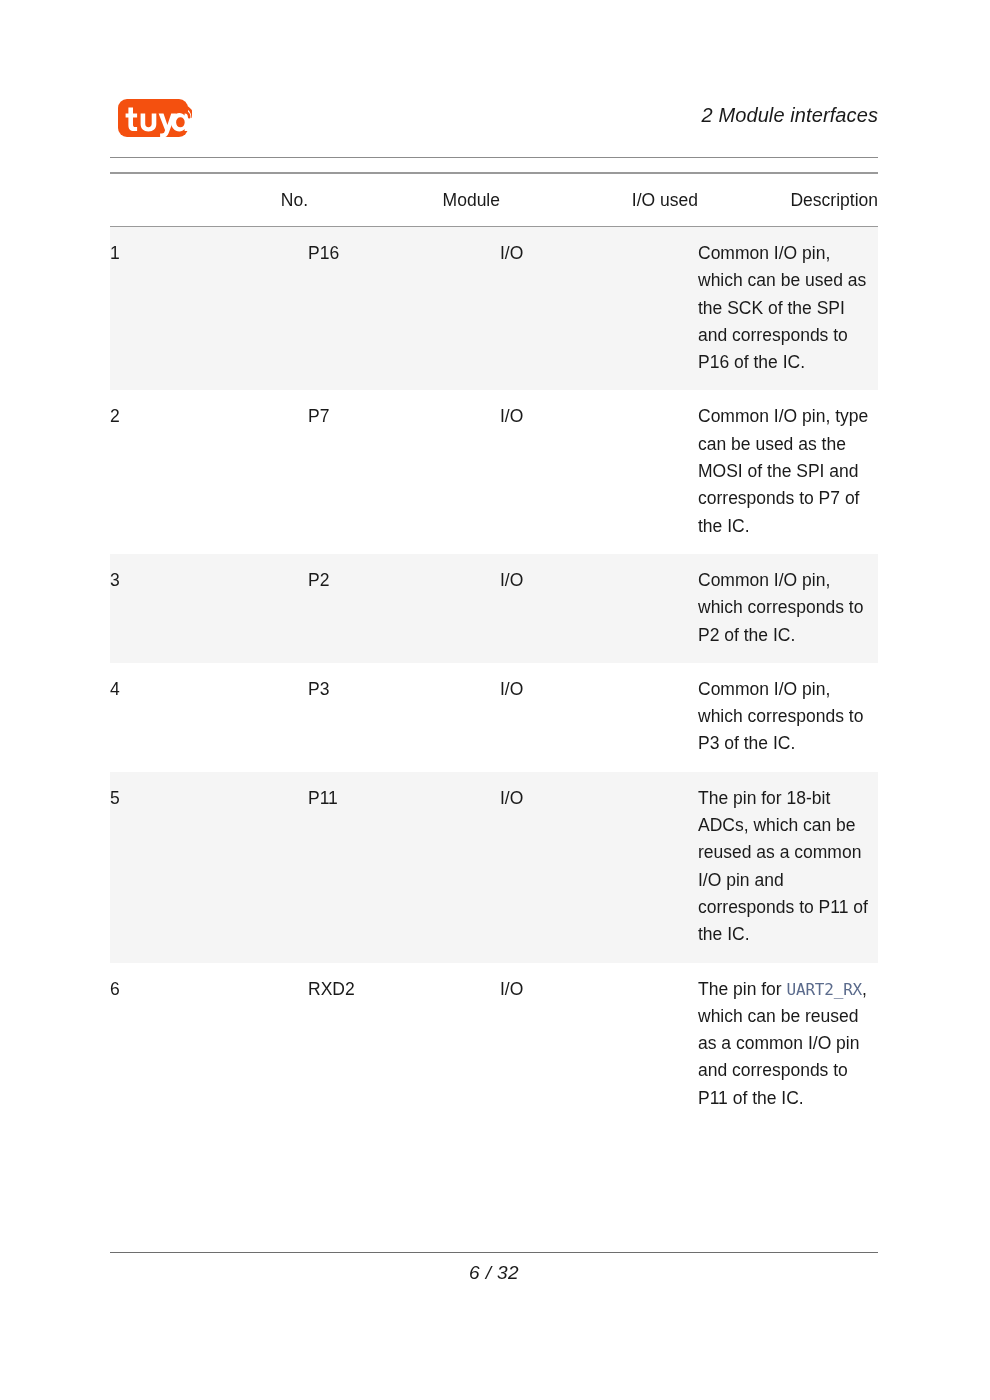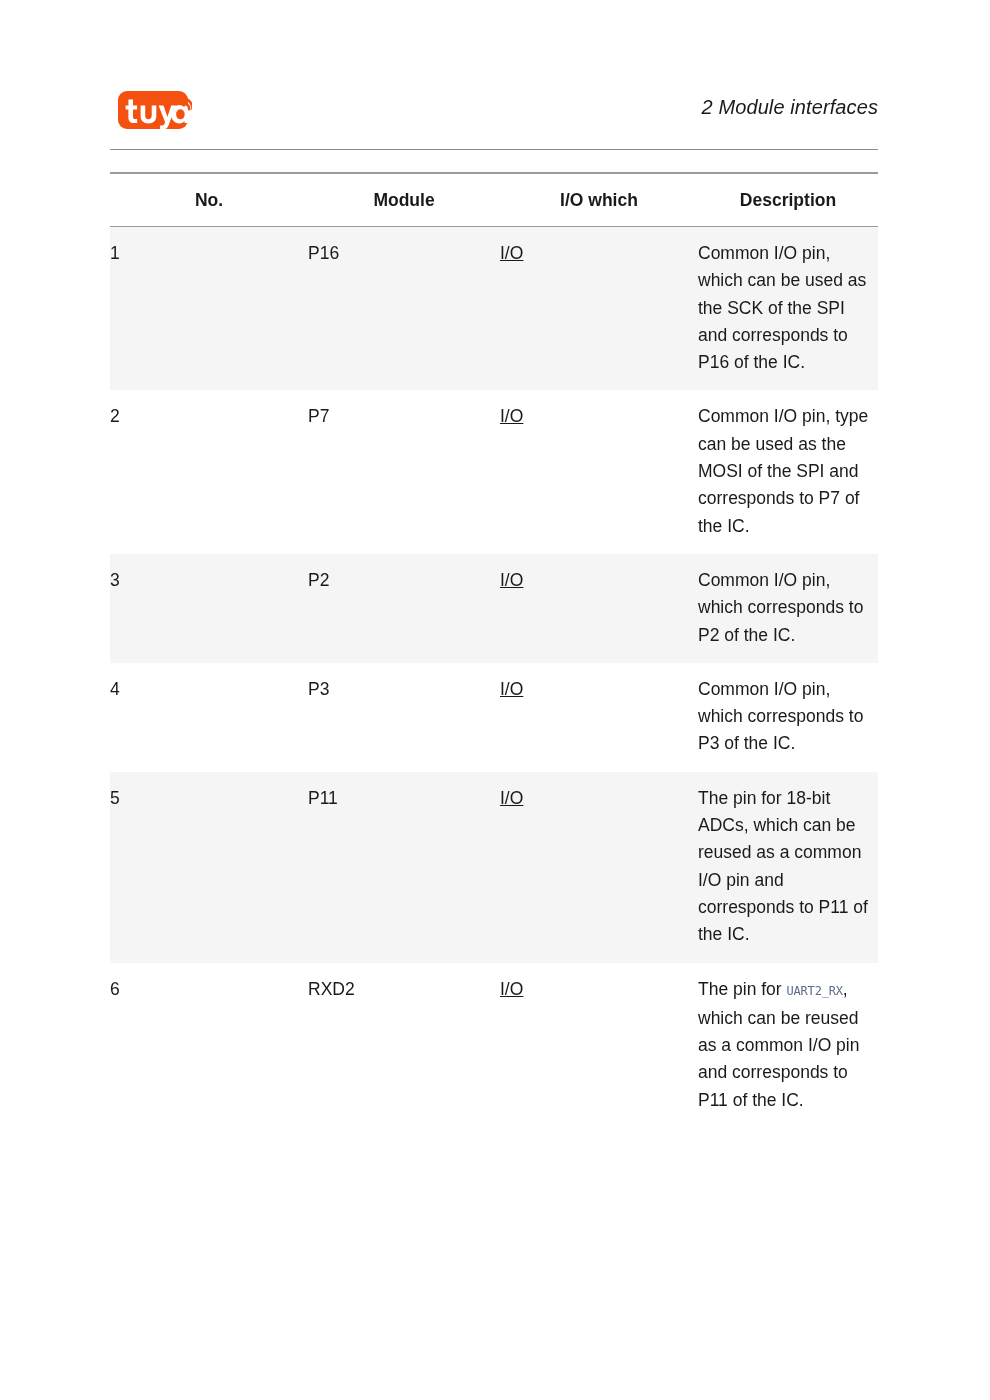--- a/index.html
+++ b/index.html
@@ -17,21 +17,21 @@
     height: 1400px;
     background: #ffffff;
     overflow: hidden;
     box-sizing: border-box;
   }
 
   
   .page-header {
     position: absolute;
     left: 110px;
-    top: 88px;
+    top: 96px;
     width: 768px;
     height: 62px;
     border-bottom: 1.5px solid #8c8c8c;
     box-sizing: border-box;
     text-align: right;
   }
   .logo {
     position: absolute;
     left: 8px;
     top: 3px;
@@ -59,54 +59,54 @@
     left: 110px;
     top: 172px;
     width: 768px;
   }
   table.pin-table {
     width: 768px;
     border-collapse: collapse;
     table-layout: fixed;
   }
   table.pin-table thead th {
-    font-weight: bold;
+    font-weight: normal;
     font-size: 17.5px;
     color: #1a1a1a;
-    text-align: center;
+    text-align: right;
     padding: 16px 0 15px 0;
     vertical-align: top;
   }
   thead tr {
     border-top: 2.5px solid #9a9a9a;
     border-bottom: 1.2px solid #9a9a9a;
   }
   table.pin-table tbody td {
     font-size: 17.5px;
     color: #1a1a1a;
     text-align: left;
     vertical-align: top;
     padding: 13px 0 14px 0;
     line-height: 27.3px;
   }
   tbody tr.shaded td {
     background: #f5f5f5;
   }
   td.col-no    { width: 198px; padding-left: 2px; }
   td.col-sym   { width: 192px; }
-  td.col-io    { width: 198px; text-decoration: underline; }
+  td.col-io    { width: 198px; }
   td.col-desc  { width: 180px; padding-right: 4px; }
   th.col-no    { width: 198px; padding-left: 2px; }
   th.col-sym   { width: 192px; }
   th.col-io    { width: 198px; }
   th.col-desc  { width: 180px; }
 
   code.inline-code {
     font-family: "DejaVu Sans Mono", "Liberation Mono", monospace;
-    font-size: 12px;
+    font-size: 16px;
     color: #5b6b8c;
     letter-spacing: -0.2px;
   }
 
   
   .page-footer {
     position: absolute;
     left: 110px;
     top: 1252px;
     width: 768px;
@@ -153,21 +153,21 @@
     </div>
     <div class="header-title">2  Module interfaces</div>
   </div>
 
   <div class="table-wrap">
     <table class="pin-table">
       <thead>
         <tr>
           <th class="col-no">No.</th>
           <th class="col-sym">Module</th>
-          <th class="col-io">I/O which</th>
+          <th class="col-io">I/O used</th>
           <th class="col-desc">Description</th>
         </tr>
       </thead>
       <tbody>
 
         <tr class="shaded">
           <td class="col-no">1</td>
           <td class="col-sym">P16</td>
           <td class="col-io">I/O</td>
           <td class="col-desc"><span>Common I/O pin, which can be used as the SCK of the SPI and corresponds to P16 of the IC.</span></td>
@@ -205,14 +205,17 @@
           <td class="col-no">6</td>
           <td class="col-sym">RXD2</td>
           <td class="col-io">I/O</td>
           <td class="col-desc"><span>The pin for </span><code class="inline-code">UART2_RX</code><span>, which can be reused as a common I/O pin and corresponds to P11 of the IC.</span></td>
         </tr>
 
       </tbody>
     </table>
   </div>
 
+  <div class="page-footer">
+    <span class="footer-page-num">6 / 32</span>
+  </div>
 
 </div>
 
 </body></html>

